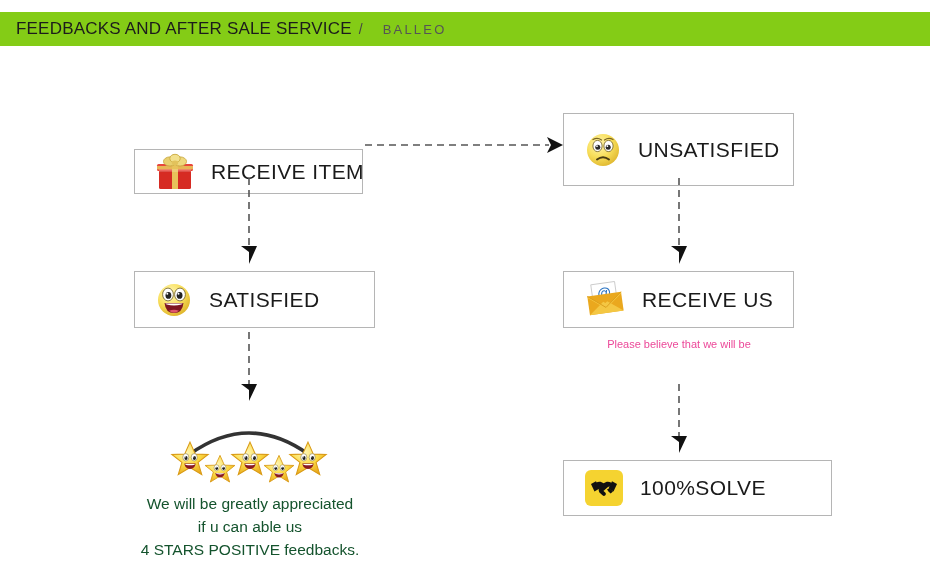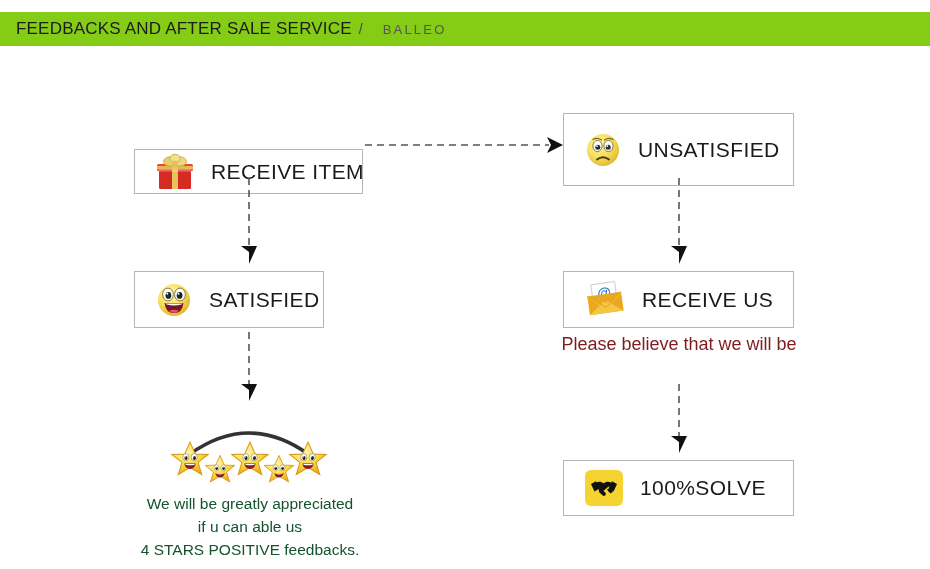--- a/index.html
+++ b/index.html
@@ -64,42 +64,42 @@
     white-space: nowrap;
   }
   .node-icon {
     flex: 0 0 auto;
     margin-right: 14px;
     display: block;
   }
 
   #box-receive-item { left: 134px; top: 113px; width: 229px; height: 45px; margin-top: 36px; }
   #box-unsatisfied  { left: 563px; top: 113px; width: 231px; height: 73px; text-align: center; }
-  #box-satisfied    { left: 134px; top: 271px; width: 190px; height: 57px; }
+  #box-satisfied    { left: 134px; top: 271px; width: 241px; height: 57px; }
   #box-contact-us   { left: 563px; top: 271px; width: 231px; height: 57px; }
-  #box-solve        { left: 563px; top: 460px; width: 231px; height: 56px; }
+  #box-solve        { left: 563px; top: 460px; width: 269px; height: 56px; }
 
   
   .connector { position: absolute; overflow: visible; }
   #arrow-receive-to-unsatisfied { left: 363px; top: 128px; width: 205px; height: 35px; }
   #arrow-receive-to-satisfied   { left: 229px; top: 176px; width: 40px;  height: 94px; }
   #arrow-unsatisfied-to-contact { left: 659px; top: 176px; width: 40px;  height: 94px; }
   #arrow-satisfied-to-stars     { left: 229px; top: 330px; width: 40px;  height: 76px; }
   #arrow-contact-to-solve       { left: 659px; top: 382px; width: 40px;  height: 76px; }
 
   
   #contact-note {
     position: absolute;
     left: 545px;
     top: 334px;
     width: 268px;
     text-align: center;
-    font-size: 18px;
+    font-size: 11px;
     line-height: 21px;
-    color: #7f1d1d;
+    color: #ec4899;
   }
 
   
   #stars-cluster {
     position: absolute;
     left: 168px;
     top: 408px;
     width: 162px;
     height: 78px;
   }

